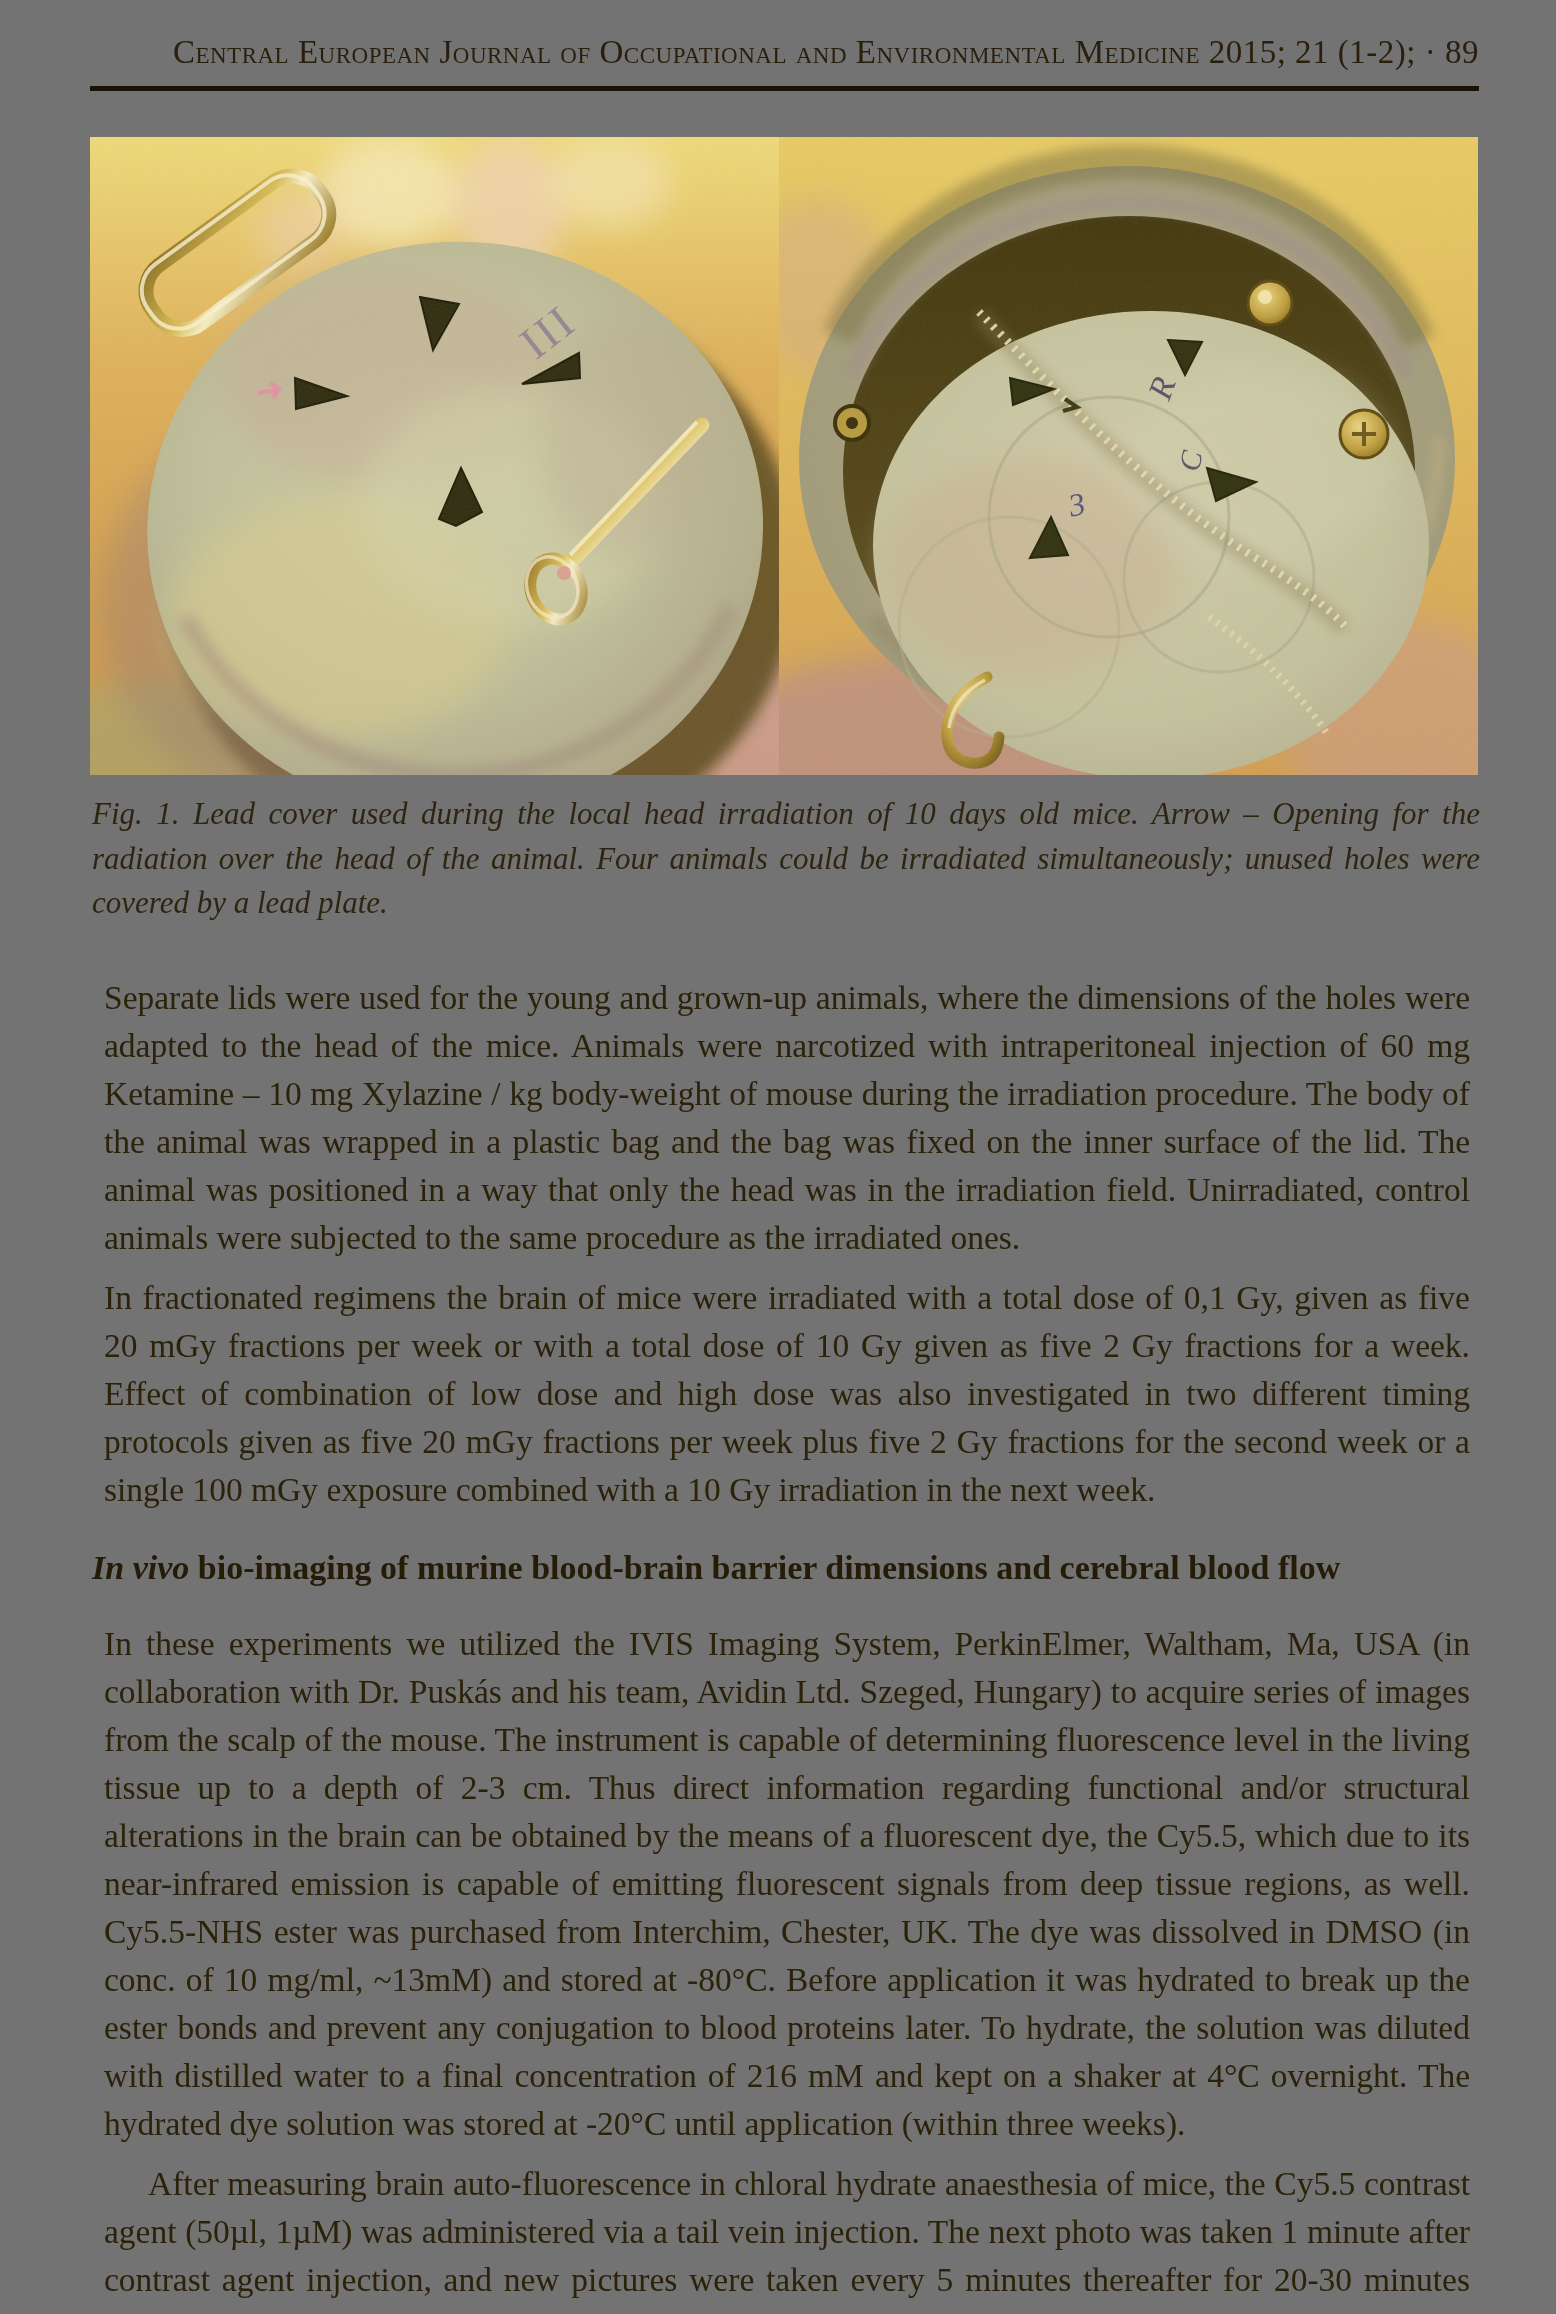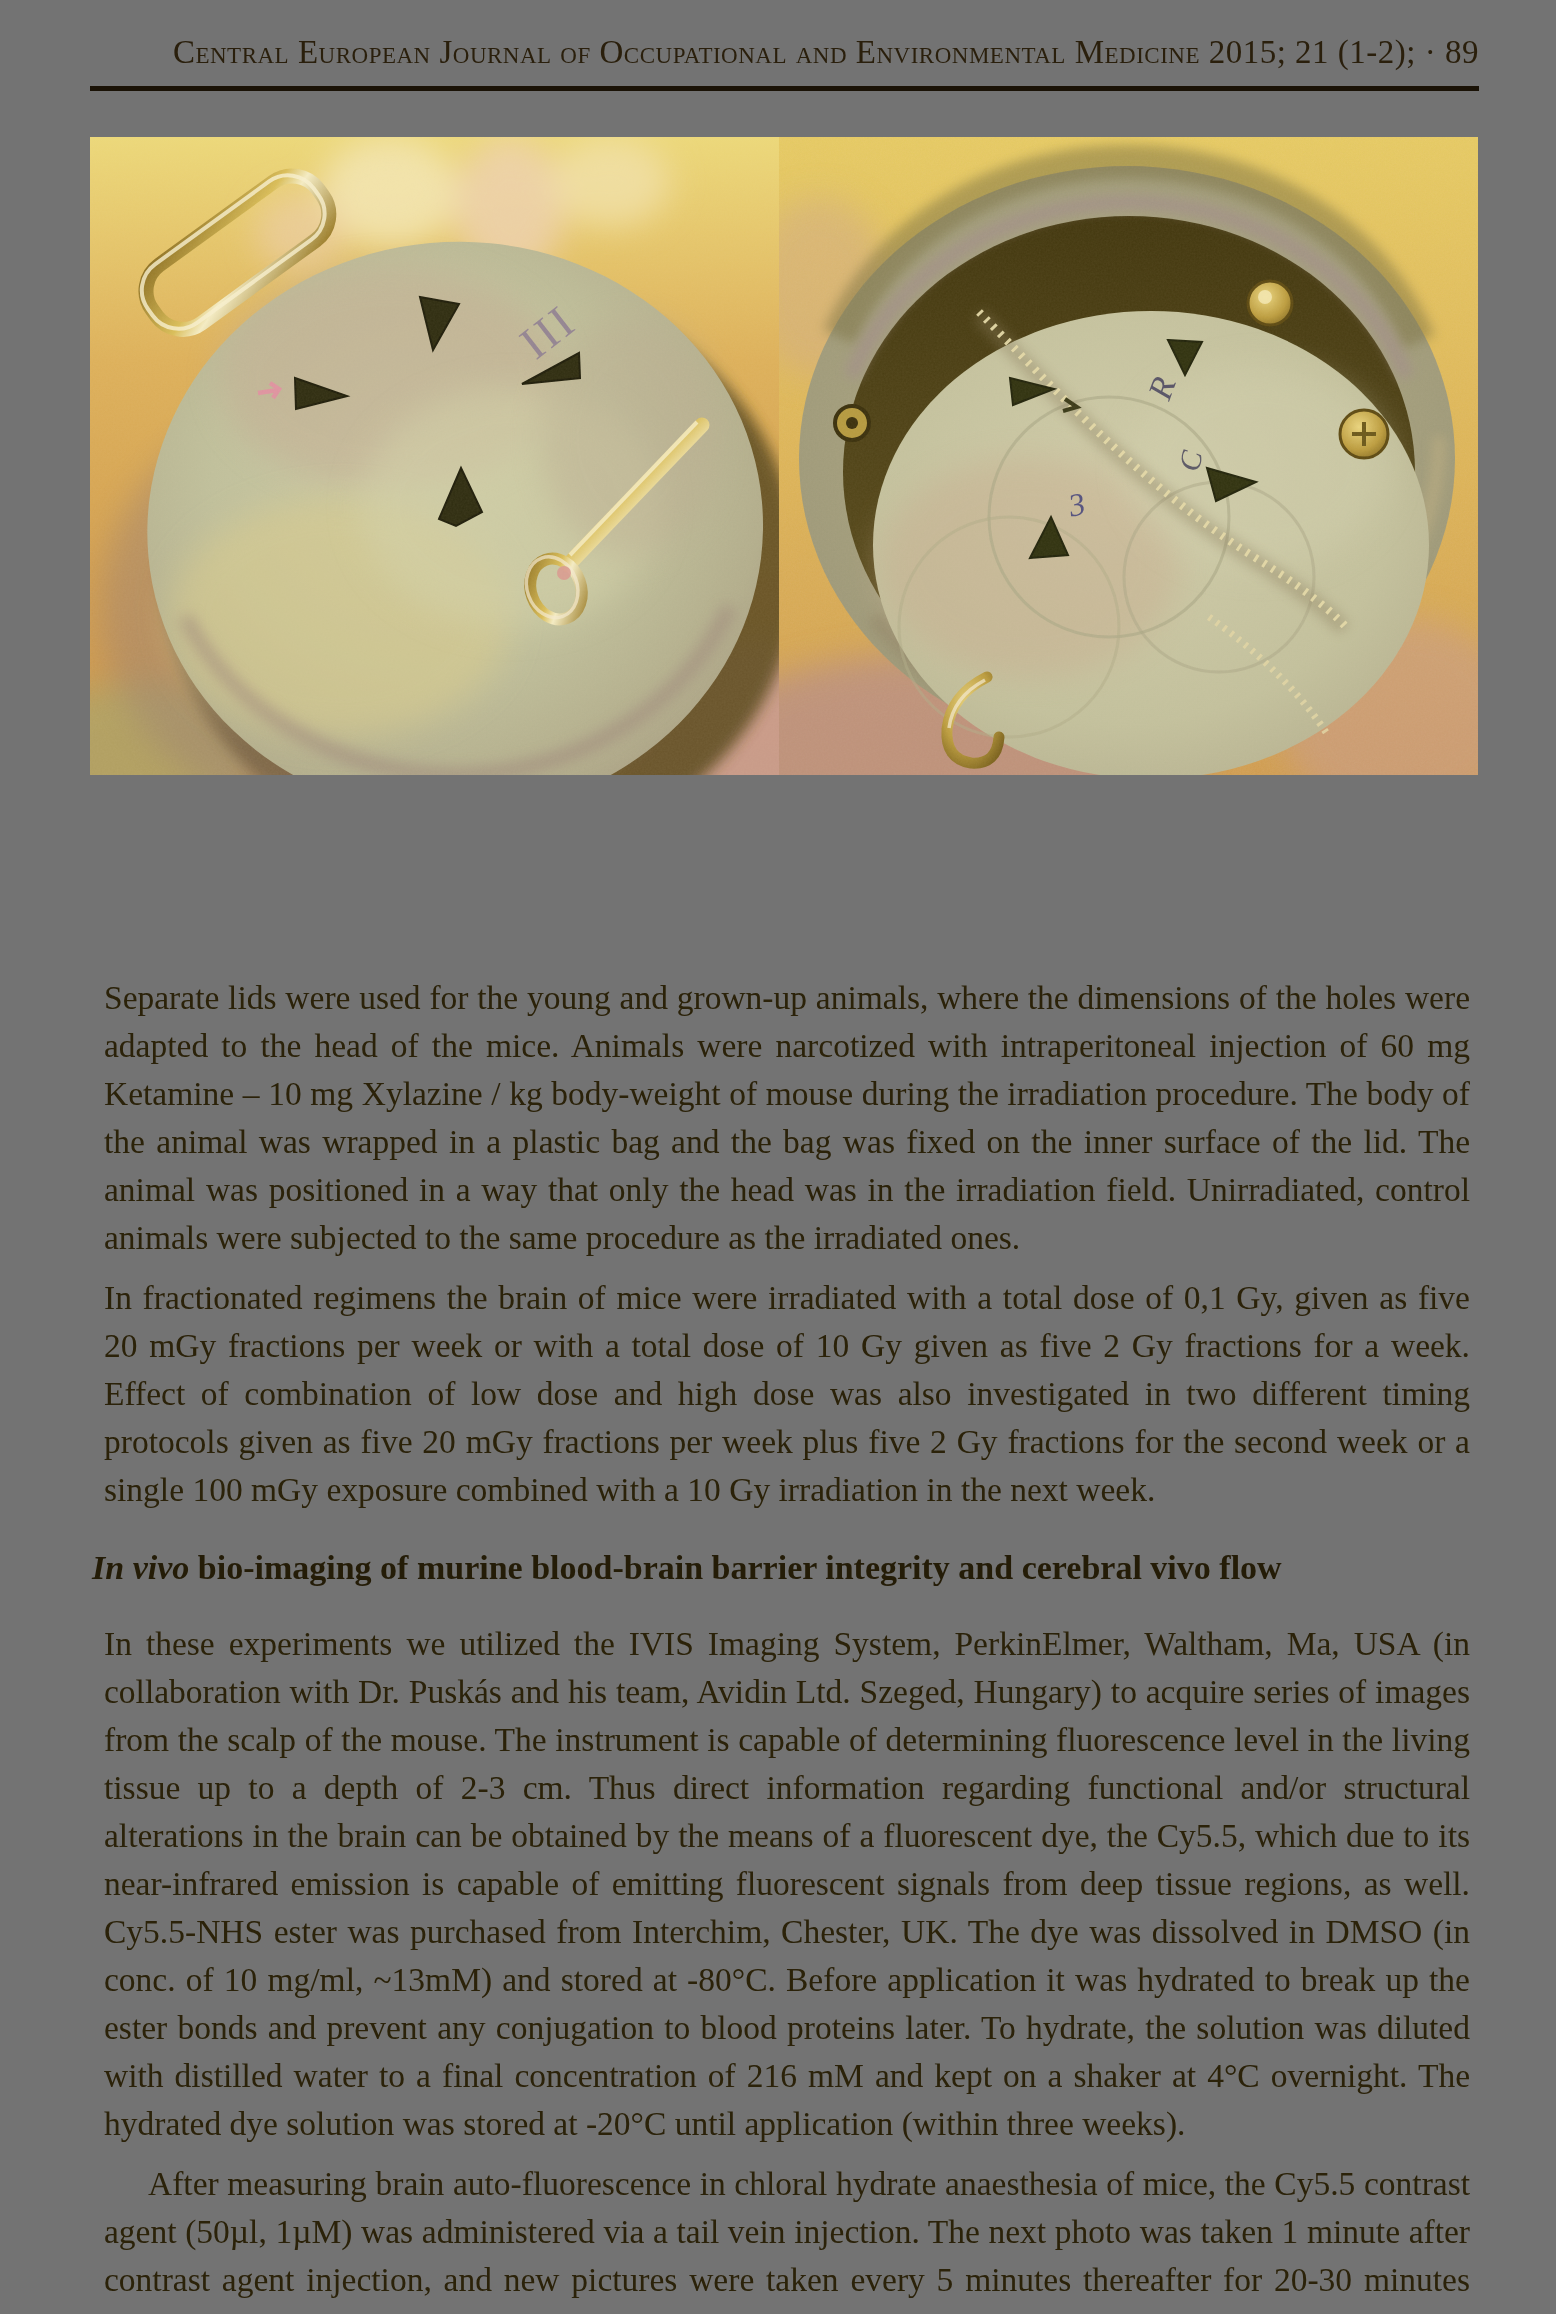--- a/index.html
+++ b/index.html
@@ -239,22 +239,23 @@
 
       <g>
         <path d="M208,540 q-36,18 -40,52 q-2,30 24,34 q26,2 28,-26" stroke="url(#screwG)" stroke-width="11" fill="none" stroke-linecap="round"></path>
         <path d="M206,543 q-32,17 -36,48" stroke="#f3ead0" stroke-width="3.5" fill="none" opacity="0.7"></path>
       </g>
 
       <rect width="699" height="638" filter="url(#grainR)" opacity="0.13"></rect>
     </svg>
   </figure>
 
+  <p class="caption">Fig. 1. Lead cover used during the local head irradiation of 10 days old mice. Arrow – Opening for the radiation over the head of the animal. Four animals could be irradiated simultaneously; unused holes were covered by a lead plate.</p>
 
   <section class="content">
     <p>Separate lids were used for the young and grown-up animals, where the dimensions of the holes were adapted to the head of the mice. Animals were narcotized with intraperitoneal injection of 60 mg Ketamine – 10 mg Xylazine / kg body-weight of mouse during the irradiation procedure. The body of the animal was wrapped in a plastic bag and the bag was fixed on the inner surface of the lid. The animal was positioned in a way that only the head was in the irradiation field. Unirradiated, control animals were subjected to the same procedure as the irradiated ones.</p>
     <p>In fractionated regimens the brain of mice were irradiated with a total dose of 0,1 Gy, given as five 20 mGy fractions per week or with a total dose of 10 Gy given as five 2 Gy fractions for a week. Effect of combination of low dose and high dose was also investigated in two different timing protocols given as five 20 mGy fractions per week plus five 2 Gy fractions for the second week or a single 100 mGy exposure combined with a 10 Gy irradiation in the next week.</p>
-    <h2><em>In vivo</em><span> bio-imaging of murine blood-brain barrier integrity and cerebral vivo flow</span></h2>
+    <h2><em>In vivo</em><span> bio-imaging of murine blood-brain barrier dimensions and cerebral blood flow</span></h2>
     <p>In these experiments we utilized the IVIS Imaging System, PerkinElmer, Waltham, Ma, USA (in collaboration with Dr. Puskás and his team, Avidin Ltd. Szeged, Hungary) to acquire series of images from the scalp of the mouse. The instrument is capable of determining fluorescence level in the living tissue up to a depth of 2-3 cm. Thus direct information regarding functional and/or structural alterations in the brain can be obtained by the means of a fluorescent dye, the Cy5.5, which due to its near-infrared emission is capable of emitting fluorescent signals from deep tissue regions, as well. Cy5.5-NHS ester was purchased from Interchim, Chester, UK. The dye was dissolved in DMSO (in conc. of 10 mg/ml, ~13mM) and stored at -80°C. Before application it was hydrated to break up the ester bonds and prevent any conjugation to blood proteins later. To hydrate, the solution was diluted with distilled water to a final concentration of 216 mM and kept on a shaker at 4°C overnight. The hydrated dye solution was stored at -20°C until application (within three weeks).</p>
     <p class="indent">After measuring brain auto-fluorescence in chloral hydrate anaesthesia of mice, the Cy5.5 contrast agent (50µl, 1µM) was administered via a tail vein injection. The next photo was taken 1 minute after contrast agent injection, and new pictures were taken every 5 minutes thereafter for 20-30 minutes and again 3 hours later. The scalp had to be hairless during the</p>
   </section>
 
 </div>
 
 </body></html>

